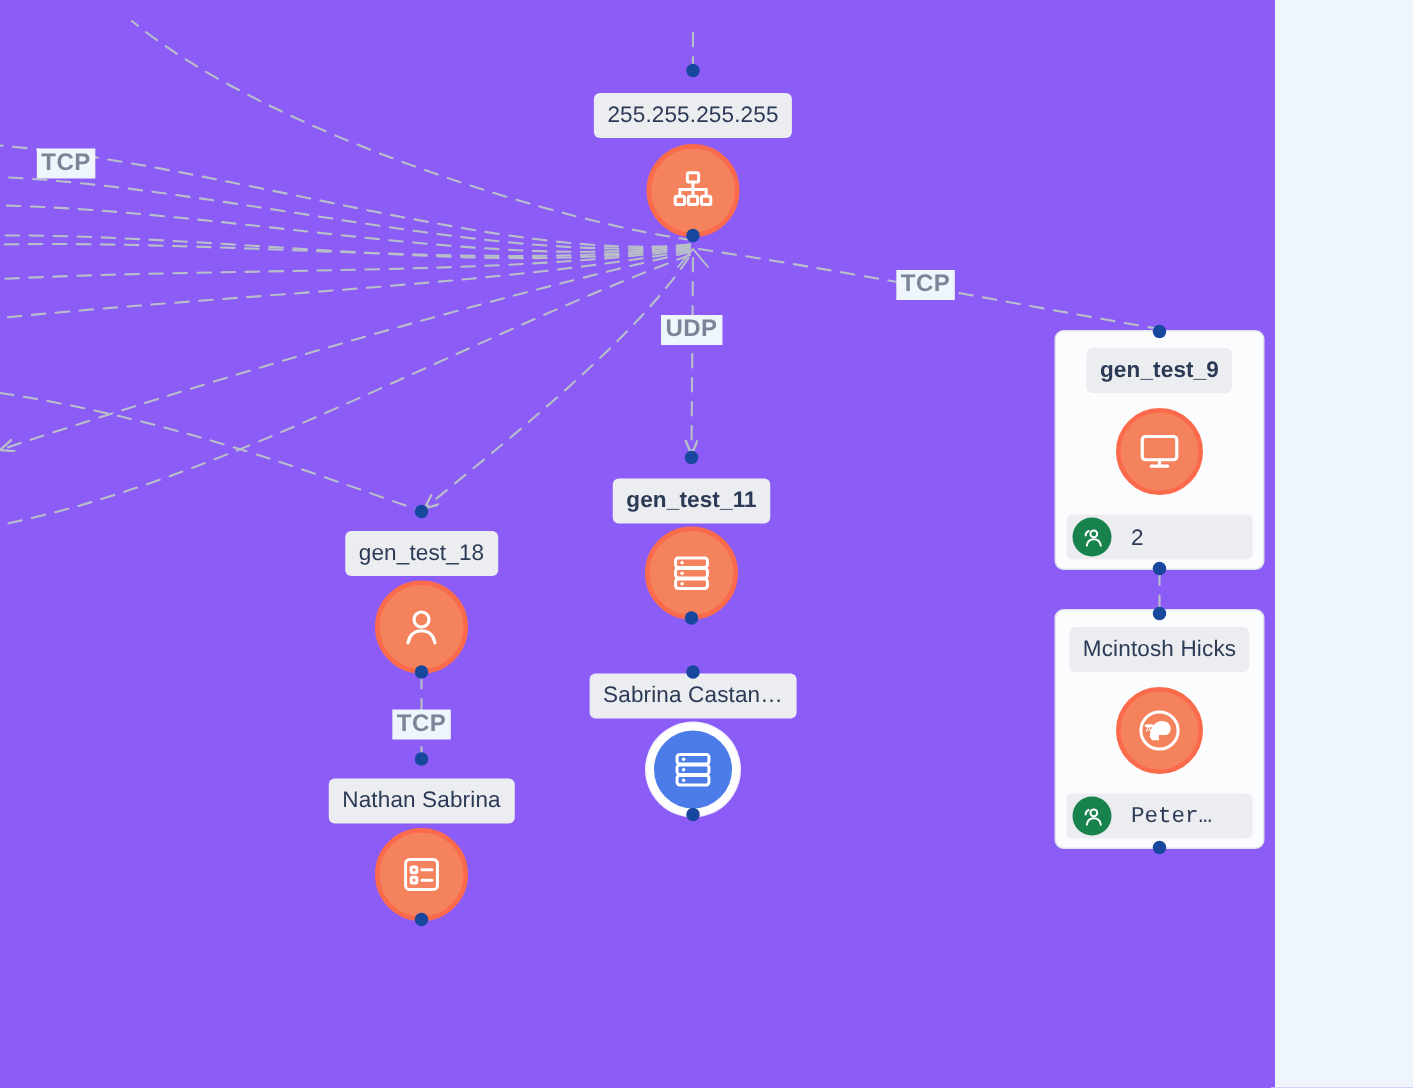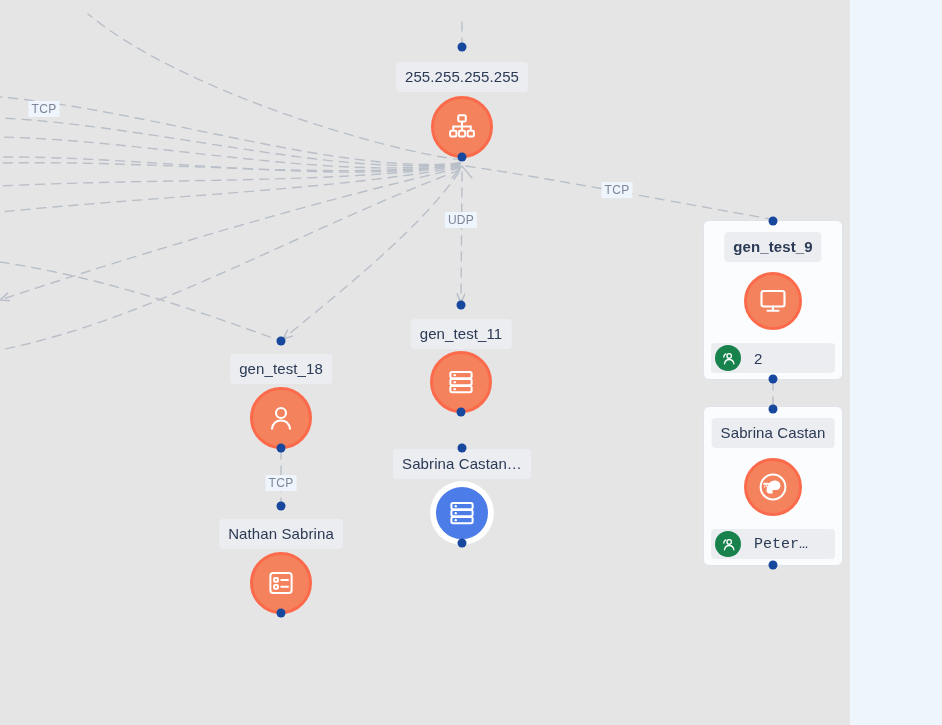--- a/index.html
+++ b/index.html
@@ -4,21 +4,21 @@
 <style>
   html, body {
     margin: 0;
     padding: 0;
     background: #eff5fd;
   }
   #canvas {
     position: relative;
     width: 850px;
     height: 725px;
-    background: #e5e5e5;
+    background: #8b5cf6;
     overflow: hidden;
     font-family: "Liberation Sans", sans-serif;
   }
   #edge-layer {
     position: absolute;
     left: 0; top: 0;
     width: 942px;
     height: 725px;
     pointer-events: none;
   }
@@ -98,27 +98,28 @@
   }
   .member-text {
     color: #2b3a55;
     font-size: 15px;
     margin-left: 13px;
     white-space: nowrap;
   }
   
   .edge-label {
     position: absolute;
-    font-size: 12px;
+    font-size: 16px;
     color: #7b8598;
     background: #eff5fd;
     padding: 1px 3px;
     transform: translate(-50%, -50%);
     white-space: nowrap;
     letter-spacing: .3px;
+    font-weight: bold;
   }
 </style>
 </head>
 <body>
 
 <div id="canvas">
 
   <svg id="edge-layer" viewBox="0 0 942 725">
     <defs>
       <marker id="arrow" markerWidth="9" markerHeight="9" refX="7" refY="3" orient="auto" markerUnits="strokeWidth">
@@ -142,21 +143,21 @@
         <path d="M 466,166 C 560,180 690,205 771,219"></path>
         <path d="M 0,262 C 120,280 220,320 279,340"></path>
         <path d="M 281,450 L 281,504"></path>
         <path d="M 773,381 L 773,407"></path>
         <path d="M 452,178 L 462,166 L 472,178" fill="none" stroke="#b9bfc9" stroke-width="1.3" stroke-dasharray="0"></path>
       </g>
   </svg>
 
   <div id="chips">
       <div class="chip" style="left: 462px; top: 62px;">255.255.255.255</div>
-      <div class="chip" style="left: 461px; top: 319px;">gen_test_11</div>
+      <div class="chip" style="left: 461px; top: 319px; font-weight: bold;">gen_test_11</div>
       <div class="chip" style="left: 462px; top: 449px;">Sabrina Castan…</div>
       <div class="chip" style="left: 281px; top: 354px;">gen_test_18</div>
       <div class="chip" style="left: 281px; top: 519px;">Nathan Sabrina</div>
     </div>
 
   <div id="groups">
       <div class="group" style="left: 703px; top: 220px; width: 140px; height: 160px;"></div>
       <div class="chip" style="left: 773px; top: 232px; font-weight: bold;">gen_test_9</div>
       <div class="node orange" style="left: 773px; top: 301px; width: 58px; height: 58px;">
         <span>
@@ -170,21 +171,21 @@
         <span class="member-badge">
           <svg width="17" height="17" viewBox="0 0 24 24" fill="none" stroke="#fff" stroke-width="1.9">
             <circle cx="13" cy="8.4" r="3.2"></circle>
             <path d="M6.4 19.4 C7 15.6 9.6 13.4 13 13.4 C16.4 13.4 19 15.6 19.6 19.4" stroke-linecap="round"></path>
             <path d="M8.2 5.6 C6.4 6.4 5.3 8 5.3 9.9" stroke-linecap="round"></path>
           </svg>
         </span>
         <span class="member-text">2</span>
       </div>
       <div class="group" style="left: 703px; top: 406px; width: 140px; height: 160px;"></div>
-      <div class="chip" style="left: 773px; top: 418px;">Sabrina Castan</div>
+      <div class="chip" style="left: 773px; top: 418px;">Mcintosh Hicks</div>
       <div class="node orange" style="left: 773px; top: 487px; width: 58px; height: 58px;">
         <span>
           <svg width="32" height="32" viewBox="0 0 24 24" fill="none" stroke="#fff" stroke-width="1.5">
             <circle cx="12" cy="12" r="9.3"></circle>
             <path d="M7.2 15.4 C7.2 10.4 9.6 7.2 13.4 7.2 C16 7.2 17.6 9 17.6 11.1 C17.6 13 16.3 14.3 14.6 14.3 L11.7 14.3 L11.7 16.9 L8.4 16.9 Z" fill="#fff" stroke="none"></path>
             <path d="M5.4 9.6 L8.2 9.6" stroke-linecap="round"></path>
             <text x="5.1" y="12.6" font-size="4.4" fill="#fff" stroke="none" font-family="Liberation Sans, sans-serif">A</text>
           </svg>
         </span>
       </div>

